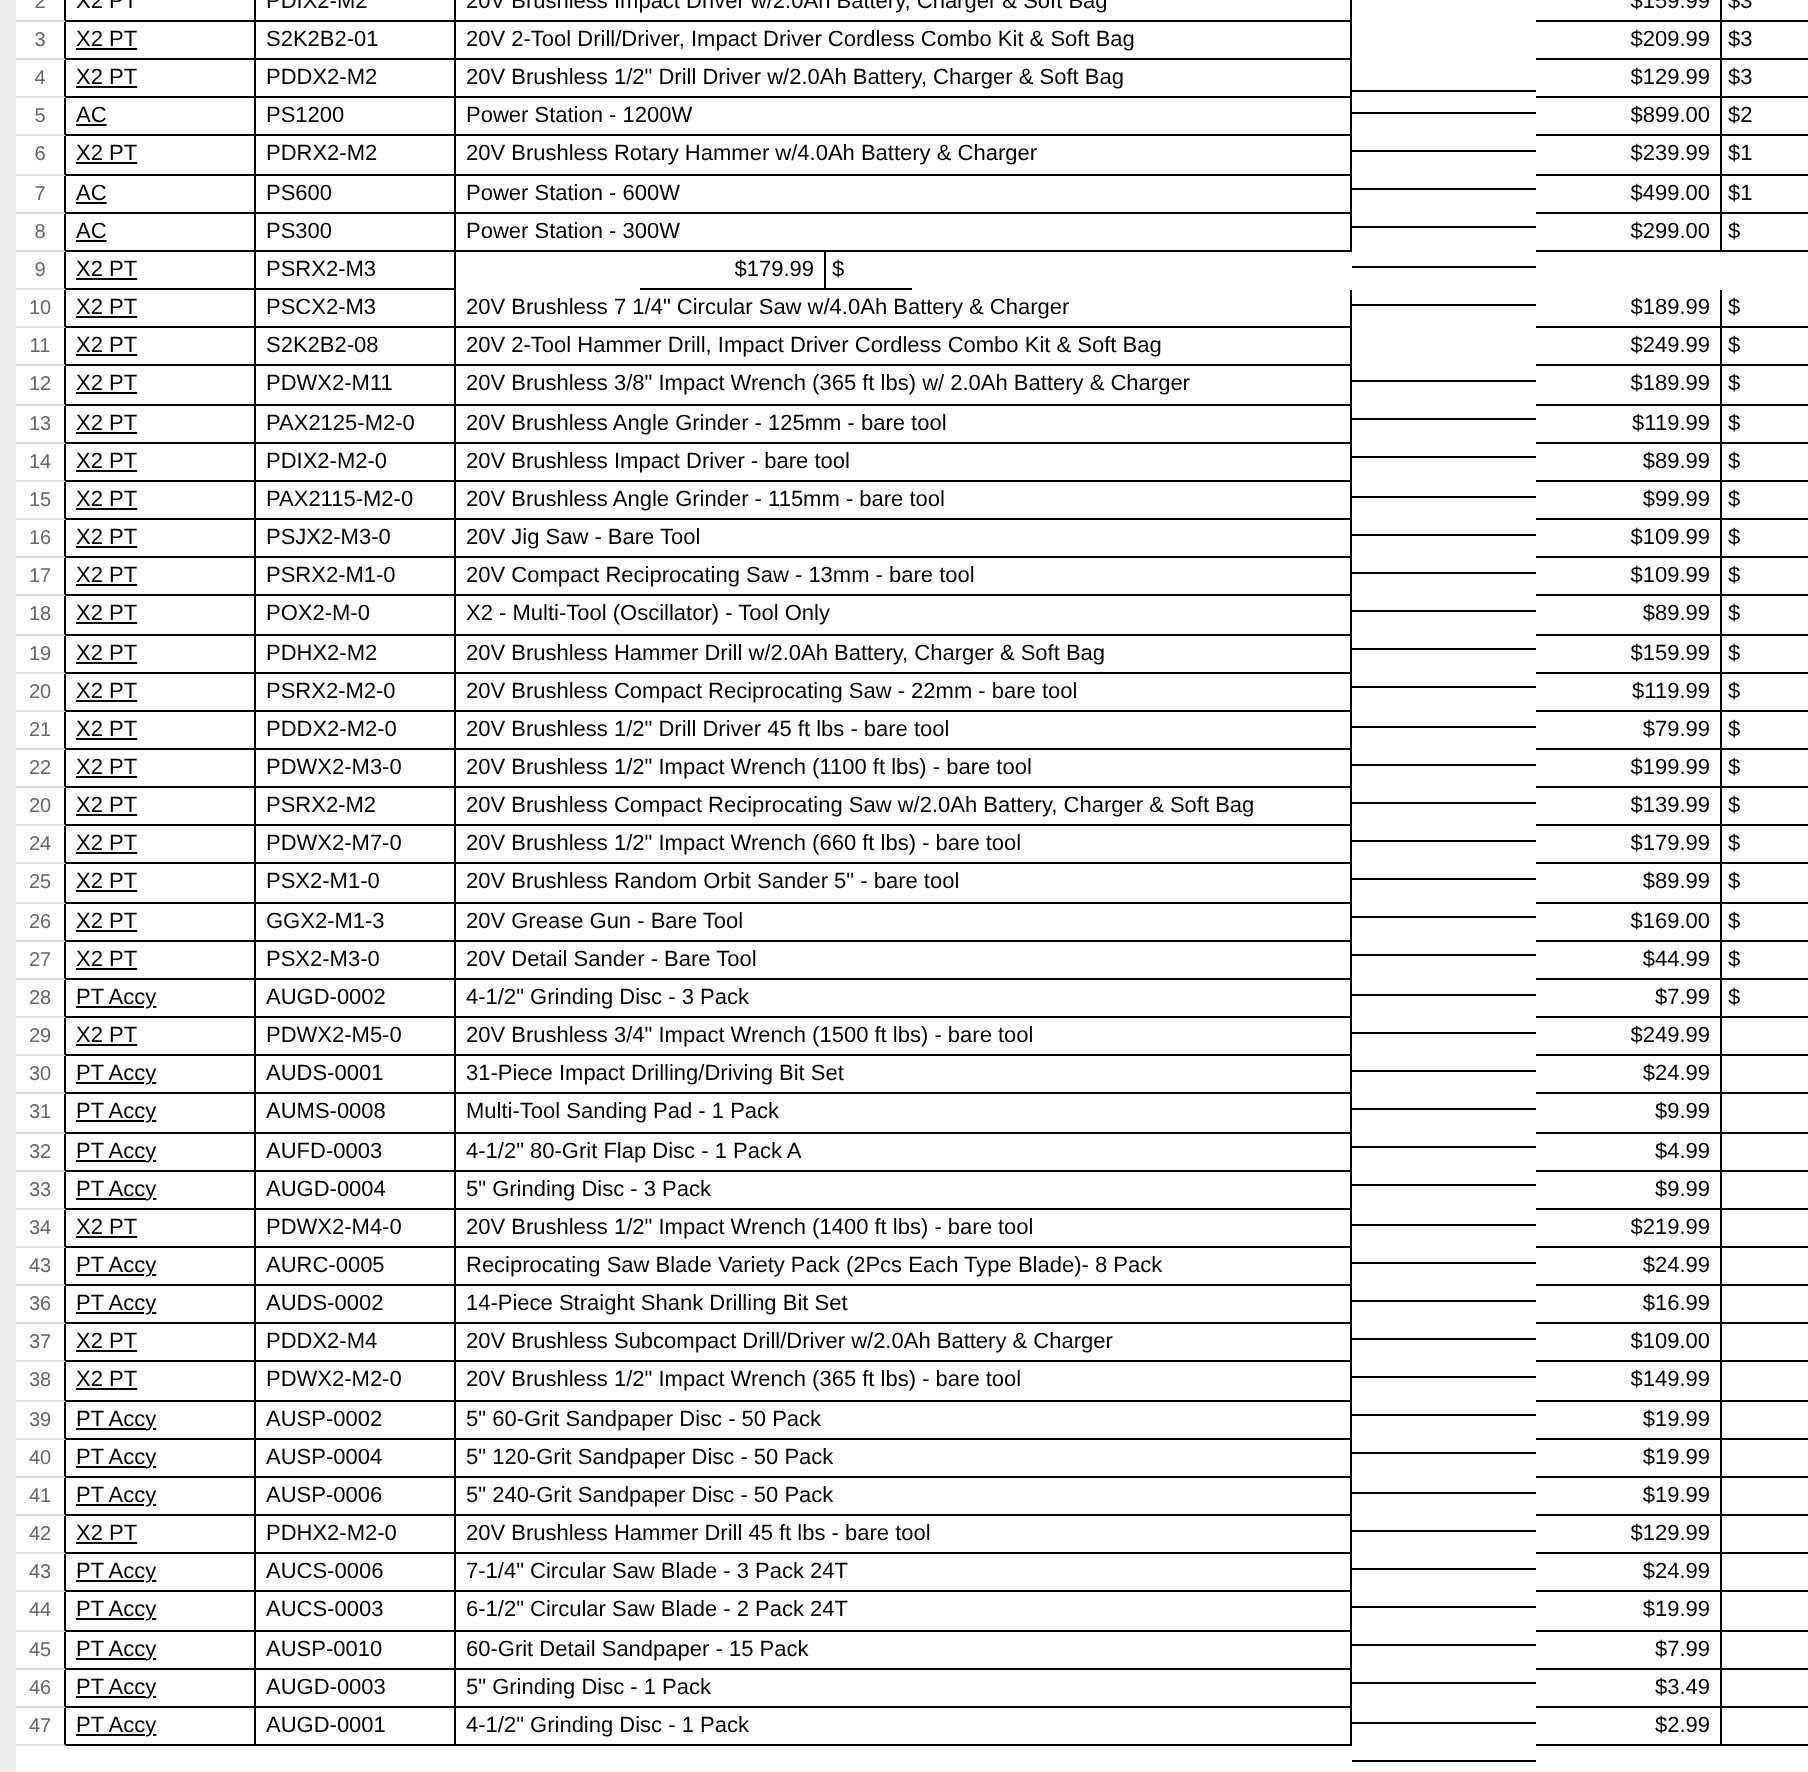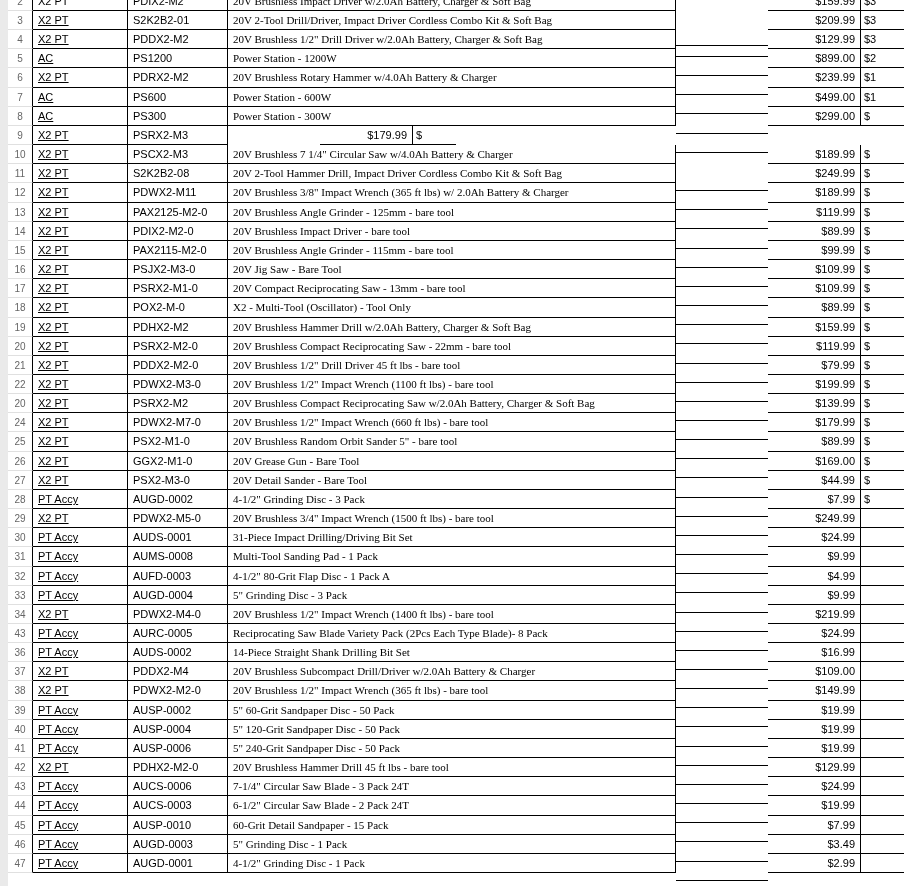--- a/index.html
+++ b/index.html
@@ -30,21 +30,21 @@
   }
   .c{
     box-sizing:border-box;overflow:hidden;white-space:nowrap;
     border-right:1px solid var(--border);
     border-bottom:1px solid var(--border);
     background:var(--cellbg);
     font-size:11px;line-height:19.16px;
   }
   .c.cat{width:95px;flex:0 0 95px;padding-left:5px;text-decoration:underline;}
   .c.sku{width:100px;flex:0 0 100px;padding-left:5px;}
-  .c.desc{width:448px;flex:0 0 448px;padding-left:5px;font-family:Liberation Serif, serif;}
+  .c.desc{width:448px;flex:0 0 448px;padding-left:5px;}
   .c.qty{width:92px;flex:0 0 92px;text-align:left;padding-right:5px;margin-top:45px;}
   .c.price{width:93px;flex:0 0 93px;text-align:right;padding-right:5px;}
   .c.extra{width:43px;flex:0 0 43px;padding-left:3px;border-right:none;}
   .partial .t{position:relative;top:-8.2px;display:inline-block;}
   .strip{
     position:absolute;left:0;top:0;width:8px;height:886px;
     background:var(--strip);z-index:5;
   }
 </style>
 </head>
@@ -263,21 +263,21 @@
         <div class="c cat"><span class="t">X2 PT</span></div>
         <div class="c sku"><span class="t">PSX2-M1-0</span></div>
         <div class="c desc"><span class="t">20V Brushless Random Orbit Sander 5" - bare tool</span></div>
         <div class="c qty"><span class="t">24</span></div>
         <div class="c price"><span class="t">$89.99</span></div>
         <div class="c extra"><span class="t">$</span></div>
       </div>
       <div class="row">
         <div class="gut"><span class="t">26</span></div>
         <div class="c cat"><span class="t">X2 PT</span></div>
-        <div class="c sku"><span class="t">GGX2-M1-0</span></div>
+        <div class="c sku"><span class="t">GGX2-M1-3</span></div>
         <div class="c desc"><span class="t">20V Grease Gun - Bare Tool</span></div>
         <div class="c qty"><span class="t">8</span></div>
         <div class="c price"><span class="t">$169.00</span></div>
         <div class="c extra"><span class="t">$</span></div>
       </div>
       <div class="row">
         <div class="gut"><span class="t">27</span></div>
         <div class="c cat"><span class="t">X2 PT</span></div>
         <div class="c sku"><span class="t">PSX2-M3-0</span></div>
         <div class="c desc"><span class="t">20V Detail Sander - Bare Tool</span></div>

